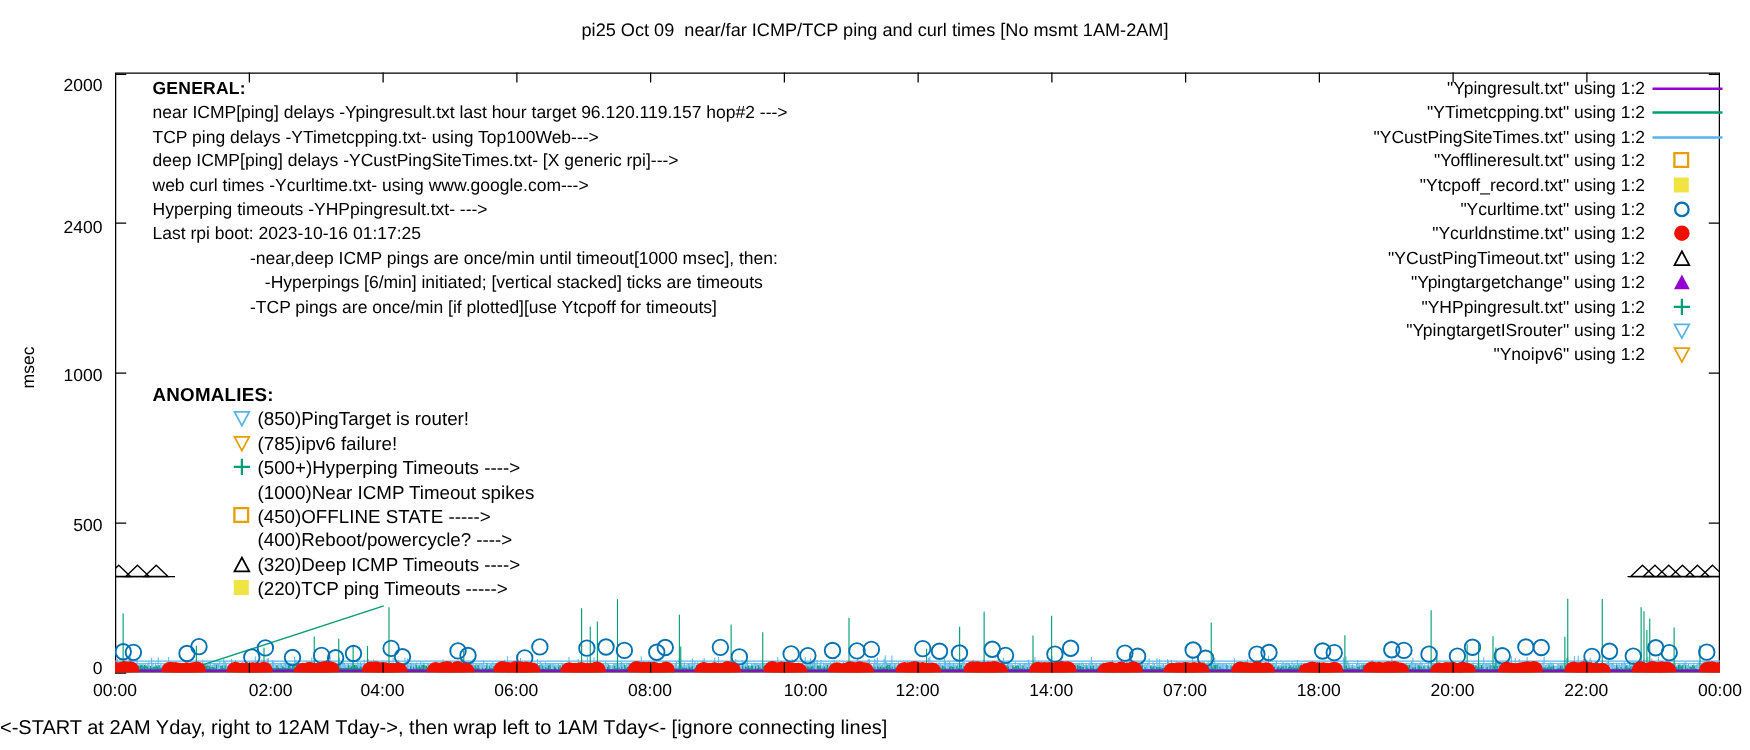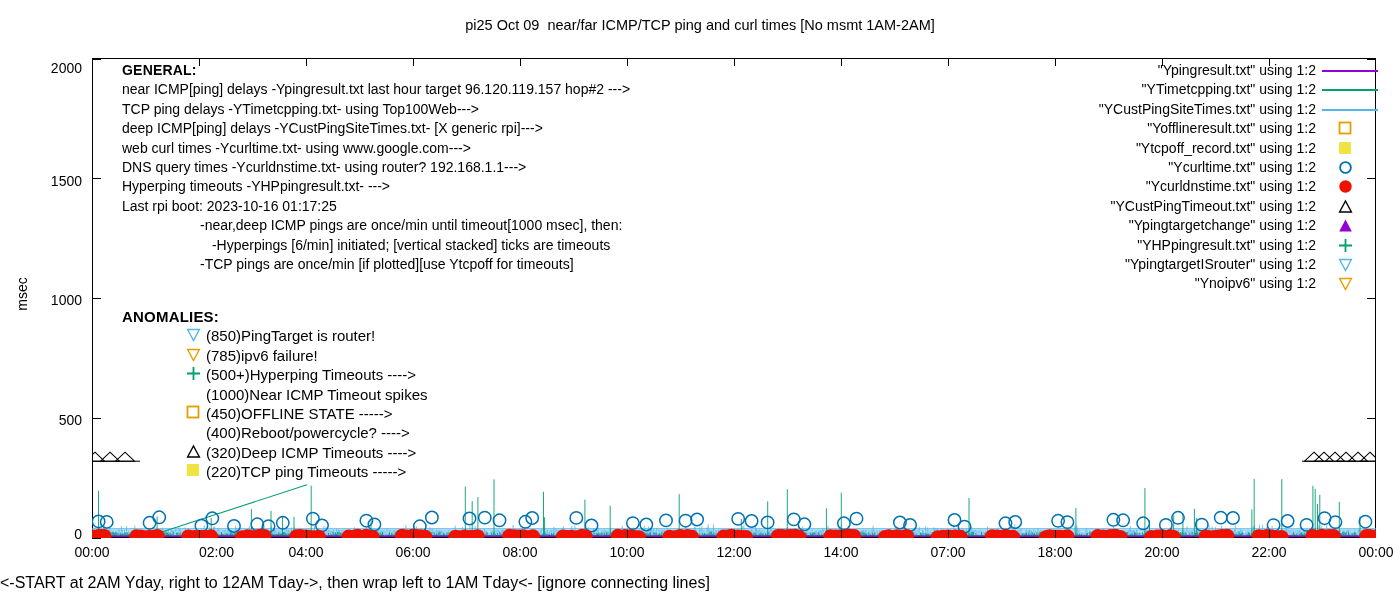--- a/index.html
+++ b/index.html
@@ -68,21 +68,21 @@
 
 <div id="chart-title">pi25 Oct 09  near/far ICMP/TCP ping and curl times [No msmt 1AM-2AM]</div>
 
 <div id="plot-frame"></div>
 
 <div id="y-axis-label">msec</div>
 
 <div class="ytick-label abs" style="left:34px;top:527px;">0</div>
 <div class="ytick-label abs" style="left:34px;top:413px;">500</div>
 <div class="ytick-label abs" style="left:34px;top:293px;">1000</div>
-<div class="ytick-label abs" style="left:34px;top:174px;">1500</div>
+<div class="ytick-label abs" style="left:34px;top:174px;">2400</div>
 <div class="ytick-label abs" style="left:34px;top:61px;">2000</div>
 
 <div class="ytick-mark abs" style="top:538px;"></div>
 <div class="ytick-mark abs" style="top:418px;"></div>
 <div class="ytick-mark abs" style="top:298px;"></div>
 <div class="ytick-mark abs" style="top:178px;"></div>
 <div class="ytick-mark abs" style="top:59px;"></div>
 
 <div class="ytick-mark right abs" style="top:418px;"></div>
 <div class="ytick-mark right abs" style="top:298px;"></div>
@@ -324,21 +324,21 @@
       <div class="xtick-mark top" style="left: 199px;"></div>
       <div class="xtick-label" style="left: 271px;">04:00</div>
       <div class="xtick-mark " style="left: 306px;"></div>
       <div class="xtick-mark top" style="left: 306px;"></div>
       <div class="xtick-label" style="left: 378px;">06:00</div>
       <div class="xtick-mark " style="left: 413px;"></div>
       <div class="xtick-mark top" style="left: 413px;"></div>
       <div class="xtick-label" style="left: 485px;">08:00</div>
       <div class="xtick-mark " style="left: 520px;"></div>
       <div class="xtick-mark top" style="left: 520px;"></div>
-      <div class="xtick-label" style="left: 592px;">10:00</div>
+      <div class="xtick-label" style="left: 592px; text-align: right;">10:00</div>
       <div class="xtick-mark " style="left: 627px;"></div>
       <div class="xtick-mark top" style="left: 627px;"></div>
       <div class="xtick-label" style="left: 699px;">12:00</div>
       <div class="xtick-mark " style="left: 734px;"></div>
       <div class="xtick-mark top" style="left: 734px;"></div>
       <div class="xtick-label" style="left: 806px;">14:00</div>
       <div class="xtick-mark " style="left: 841px;"></div>
       <div class="xtick-mark top" style="left: 841px;"></div>
       <div class="xtick-label" style="left: 913px;">07:00</div>
       <div class="xtick-mark " style="left: 948px;"></div>
@@ -355,21 +355,20 @@
       <div class="xtick-label" style="left: 1341px;">00:00</div>
     </div>
 <div id="x-axis-caption">&lt;-START at 2AM Yday, right to 12AM Tday-&gt;, then wrap left to 1AM Tday&lt;- [ignore connecting lines]</div>
 
 <div id="general-block">
   <div class="ln hdr">GENERAL:</div>
   <div class="ln">near ICMP[ping] delays -Ypingresult.txt last hour target 96.120.119.157 hop#2 ---&gt;</div>
   <div class="ln">TCP ping delays -YTimetcpping.txt- using Top100Web---&gt;</div>
   <div class="ln">deep ICMP[ping] delays -YCustPingSiteTimes.txt- [X generic rpi]---&gt;</div>
   <div class="ln">web curl times -Ycurltime.txt- using www.google.com---&gt;</div>
-  <div class="ln">DNS query times -Ycurldnstime.txt- using router? 192.168.1.1---&gt;</div>
   <div class="ln">Hyperping timeouts -YHPpingresult.txt- ---&gt;</div>
   <div class="ln">Last rpi boot: 2023-10-16 01:17:25</div>
   <div class="ln ind1">-near,deep ICMP pings are once/min until timeout[1000 msec], then:</div>
   <div class="ln ind2"> -Hyperpings [6/min] initiated; [vertical stacked] ticks are timeouts</div>
   <div class="ln ind1">-TCP pings are once/min [if plotted][use Ytcpoff for timeouts]</div>
 </div>
 
 <div id="anomalies-block">
   <div class="ln hdr">ANOMALIES:</div>
   <div id="anomalies-rows">

